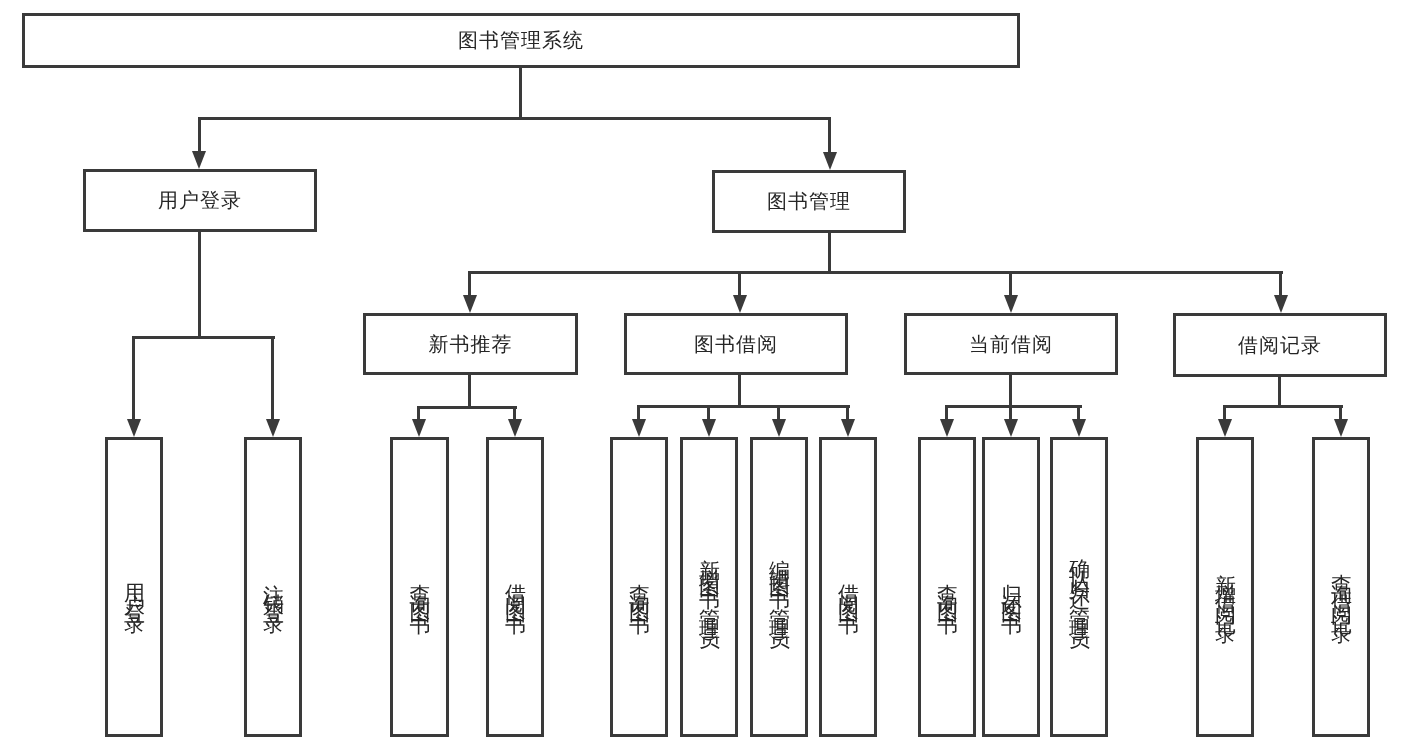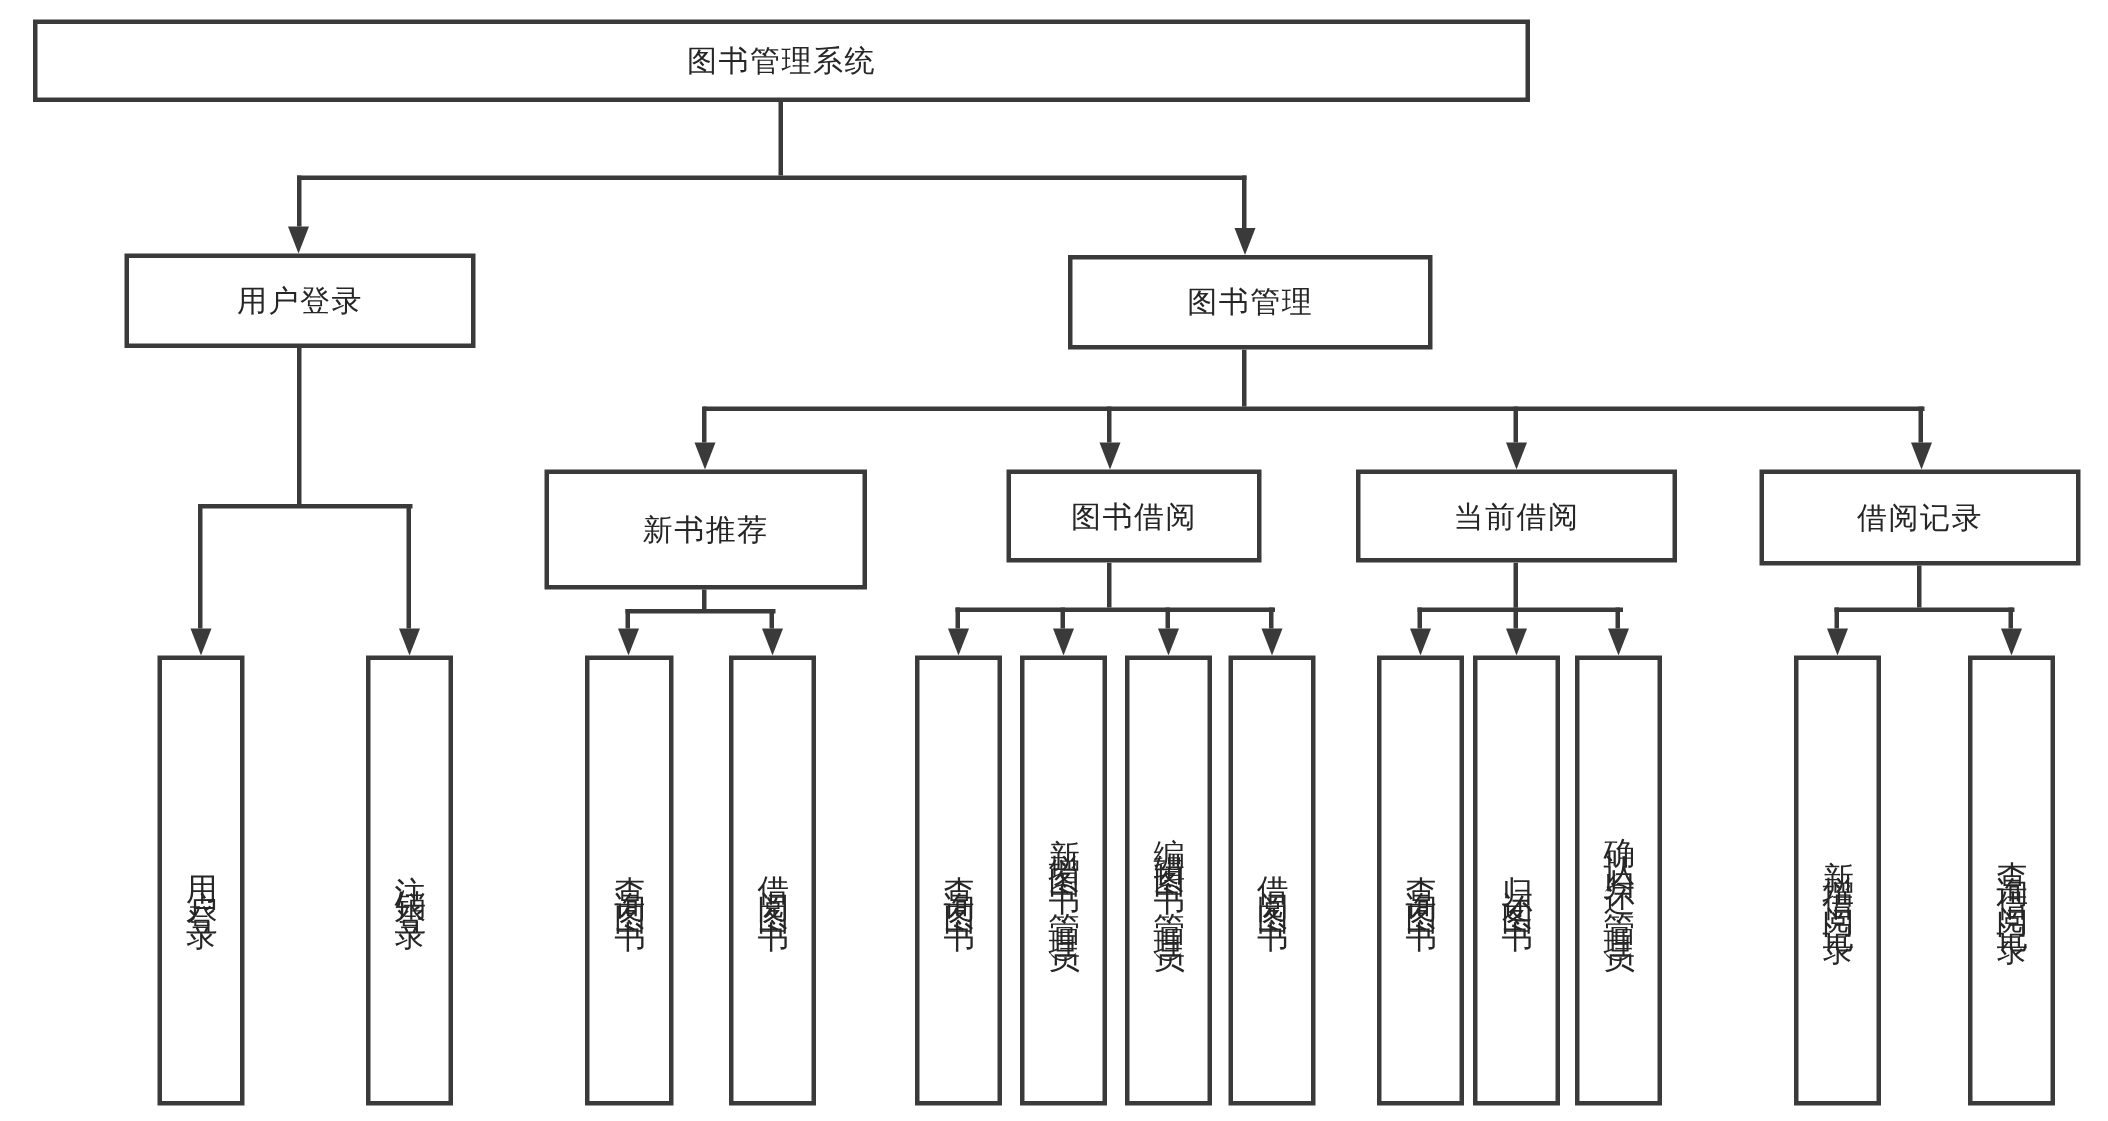--- a/index.html
+++ b/index.html
@@ -37,42 +37,42 @@
   <div class="hbox" style="left:22px;top:13px;width:998px;height:55px">图书管理系统</div>
 
   <div class="ln" style="left:519px;top:68px;width:3px;height:49px"></div>
   <div class="ln" style="left:198px;top:117px;width:633px;height:3px"></div>
   <div class="ln" style="left:198px;top:117px;width:3px;height:34px"></div>
   <div class="arrow" style="left:192px;top:151px"></div>
   <div class="ln" style="left:828px;top:117px;width:3px;height:35px"></div>
   <div class="arrow" style="left:823px;top:152px"></div>
 
   <div class="hbox" style="left:83px;top:169px;width:234px;height:63px">用户登录</div>
-  <div class="hbox" style="left:712px;top:170px;width:243px;height:63px">图书管理</div>
+  <div class="hbox" style="left:712px;top:170px;width:194px;height:63px">图书管理</div>
 
   <div class="ln" style="left:198px;top:232px;width:3px;height:104px"></div>
   <div class="ln" style="left:132px;top:336px;width:143px;height:3px"></div>
   <div class="ln" style="left:132px;top:336px;width:3px;height:83px"></div>
   <div class="arrow" style="left:127px;top:419px"></div>
   <div class="ln" style="left:271px;top:336px;width:3px;height:83px"></div>
   <div class="arrow" style="left:266px;top:419px"></div>
 
   <div class="ln" style="left:828px;top:233px;width:3px;height:38px"></div>
   <div class="ln" style="left:469px;top:271px;width:814px;height:3px"></div>
   <div class="ln" style="left:468px;top:271px;width:3px;height:24px"></div>
   <div class="arrow" style="left:463px;top:295px"></div>
   <div class="ln" style="left:738px;top:271px;width:3px;height:24px"></div>
   <div class="arrow" style="left:733px;top:295px"></div>
   <div class="ln" style="left:1009px;top:271px;width:3px;height:24px"></div>
   <div class="arrow" style="left:1004px;top:295px"></div>
   <div class="ln" style="left:1279px;top:271px;width:3px;height:24px"></div>
   <div class="arrow" style="left:1274px;top:295px"></div>
 
-  <div class="hbox" style="left:363px;top:313px;width:215px;height:80px">新书推荐</div>
-  <div class="hbox" style="left:671px;top:313px;width:170px;height:62px">图书借阅</div>
+  <div class="hbox" style="left:363px;top:313px;width:215px;height:62px">新书推荐</div>
+  <div class="hbox" style="left:624px;top:313px;width:224px;height:62px">图书借阅</div>
   <div class="hbox" style="left:904px;top:313px;width:214px;height:62px">当前借阅</div>
   <div class="hbox" style="left:1173px;top:313px;width:214px;height:64px">借阅记录</div>
 
   <div class="ln" style="left:468px;top:375px;width:3px;height:31px"></div>
   <div class="ln" style="left:417px;top:406px;width:100px;height:3px"></div>
   <div class="ln" style="left:417px;top:406px;width:3px;height:13px"></div>
   <div class="arrow" style="left:412px;top:419px"></div>
   <div class="ln" style="left:513px;top:406px;width:3px;height:13px"></div>
   <div class="arrow" style="left:508px;top:419px"></div>
 

